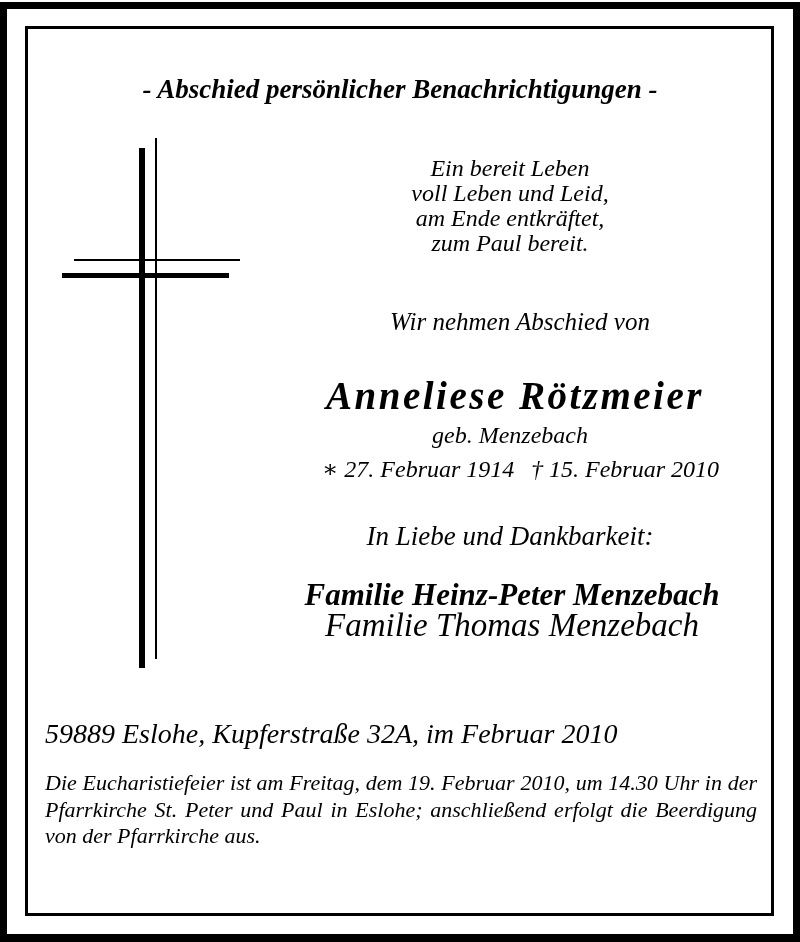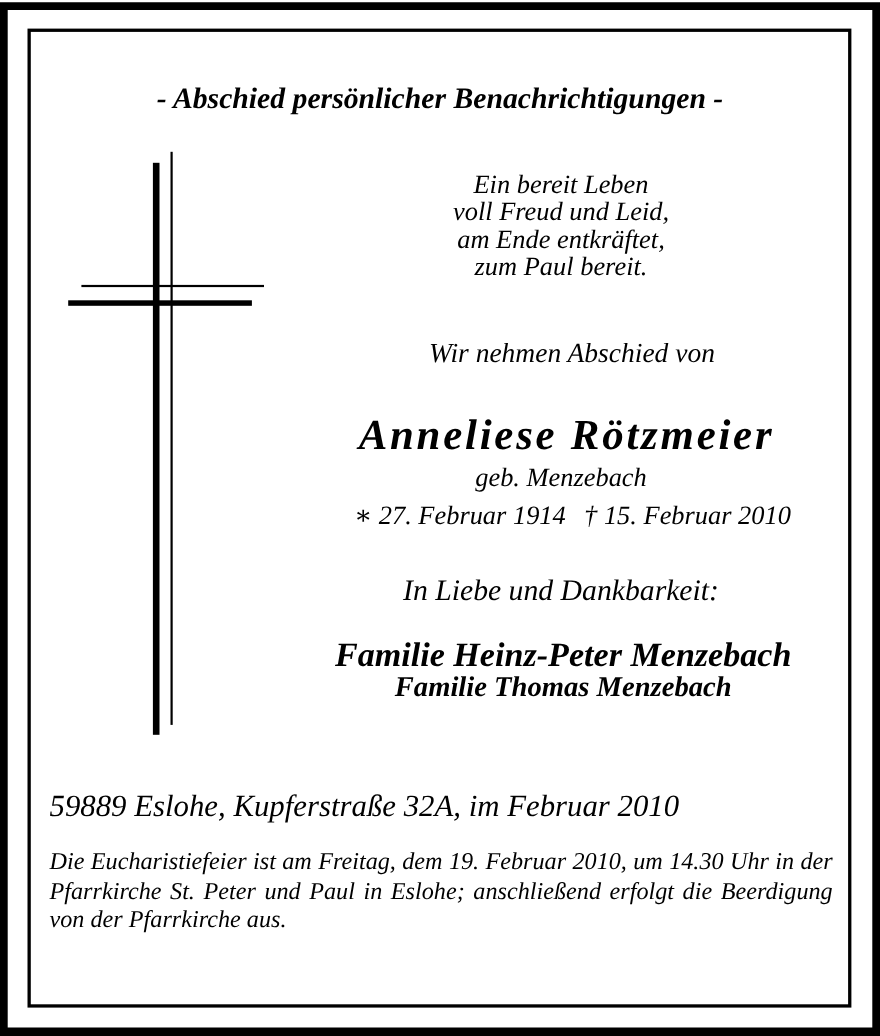--- a/index.html
+++ b/index.html
@@ -13,21 +13,21 @@
     .center { text-align: center; }
     .header-line { left: 0; width: 800px; top: 73px; font-size: 27px; font-weight: bold; line-height: 32px; }
     .poem { left: 360px; width: 300px; top: 156px; font-size: 24px; line-height: 25px; }
     .farewell { left: 290px; width: 460px; top: 307px; font-size: 25px; line-height: 30px; }
     .name { left: 270px; width: 490px; top: 374px; font-size: 39px; font-weight: bold; letter-spacing: 2.5px; line-height: 44px; }
     .maiden { left: 270px; width: 480px; top: 421px; font-size: 24px; line-height: 28px; }
     .birth { left: 322px; top: 454px; font-size: 24px; line-height: 30px; }
     .death { left: 531px; top: 454px; font-size: 24px; line-height: 30px; }
     .love { left: 270px; width: 480px; top: 520px; font-size: 27px; line-height: 32px; }
     .family1 { left: 262px; width: 500px; top: 561px; font-size: 31px; font-weight: bold; line-height: 38px; margin-top: 15px; }
-    .family2 { left: 262px; width: 500px; top: 606px; font-size: 26px; font-weight: bold; line-height: 38px; }
+    .family2 { left: 262px; width: 500px; top: 606px; font-size: 33px; font-weight: normal; line-height: 38px; }
     .address { left: 45px; top: 717px; font-size: 28px; line-height: 34px; }
     .service { left: 45px; top: 770px; width: 712px; font-size: 22px; line-height: 26.5px; white-space: normal; text-align: justify; text-align-last: left; }
     .bar { position: absolute; background: #000; }
     .cross-v-thick { left: 139px; top: 148px; width: 6px; height: 520px; }
     .cross-v-thin { left: 155px; top: 138px; width: 2px; height: 521px; }
     .cross-h-thin { left: 74px; top: 259px; width: 166px; height: 2px; }
     .cross-h-thick { left: 62px; top: 273px; width: 167px; height: 5px; }
   </style>
 </head>
 <body>
@@ -39,21 +39,21 @@
 
 <div>
   <div class="bar cross-v-thick"></div>
   <div class="bar cross-v-thin"></div>
   <div class="bar cross-h-thin"></div>
   <div class="bar cross-h-thick"></div>
 </div>
 
 <div class="txt center poem">
   <div>Ein bereit Leben</div>
-  <div>voll Freud und Leid,</div>
+  <div>voll Leben und Leid,</div>
   <div>am Ende entkräftet,</div>
   <div>zum Paul bereit.</div>
 </div>
 
 <div class="txt center farewell">Wir nehmen Abschied von</div>
 
 <div class="txt center name">Anneliese Rötzmeier</div>
 <div class="txt center maiden">geb. Menzebach</div>
 <div class="txt birth">∗ 27. Februar 1914</div>
 <div class="txt death">† 15. Februar 2010</div>

